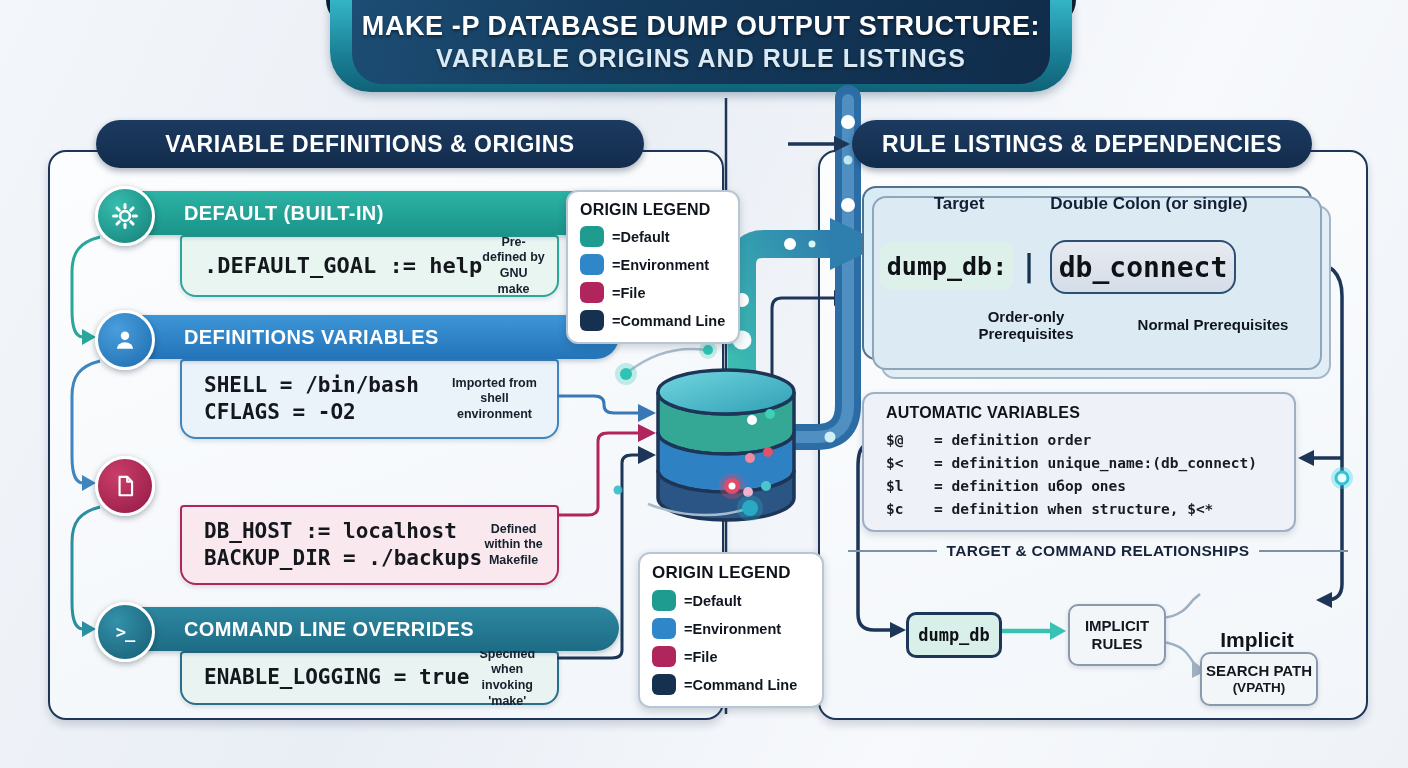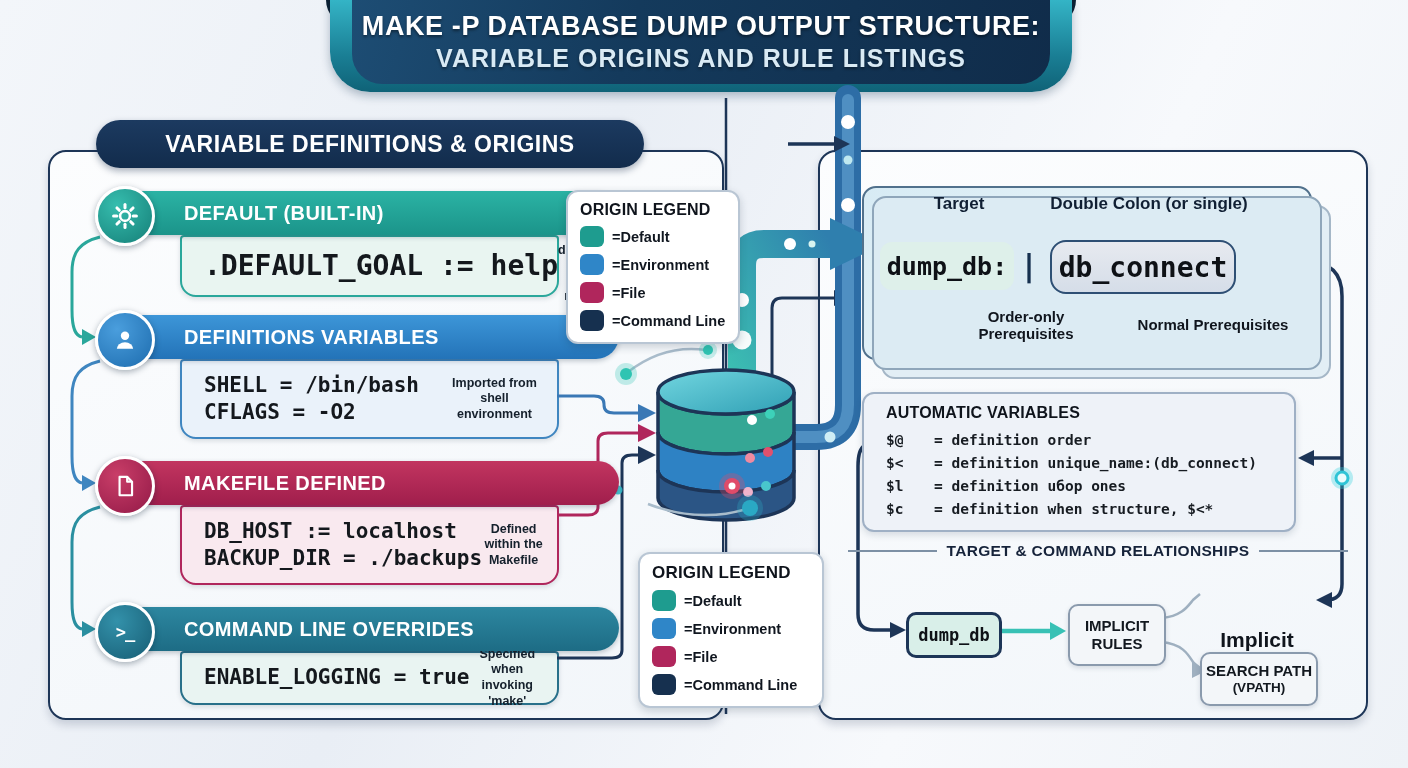--- a/index.html
+++ b/index.html
@@ -99,24 +99,25 @@
   <div class="abs ribbon-teal"></div>
   <div class="abs ribbon-navy">
     <div class="title1">MAKE -P DATABASE DUMP OUTPUT STRUCTURE:</div>
     <div class="title2">VARIABLE ORIGINS AND RULE LISTINGS</div>
   </div>
 
   <div class="abs panel" style="left:48px;top:150px;width:672px;height:566px;"></div>
   <div class="abs panel" style="left:818px;top:150px;width:546px;height:566px;"></div>
 
   <div class="abs hpill" style="left:96px;top:120px;width:548px;height:48px;">VARIABLE DEFINITIONS &amp; ORIGINS</div>
+  <div class="abs hpill" style="left:852px;top:120px;width:460px;height:48px;">RULE LISTINGS &amp; DEPENDENCIES</div>
 
   <div class="abs sec-head h-s1" style="left:120px;top:191px;width:435px;height:44px;">DEFAULT (BUILT-IN)</div>
   <div class="abs sec-body b-s1" style="left:180px;top:235px;width:375px;height:58px;">
-    <div class="code" style="font-size:28px;">.DEFAULT_GOAL := help</div>
+    <div class="code" style="font-size:22px;">.DEFAULT_GOAL := help</div>
     <div class="note">Pre-defined by GNU make</div>
   </div>
   <div class="abs icircle ic-s1" style="left:95px;top:186px;">
     <svg width="28" height="28" viewBox="0 0 24 24">
       <circle cx="12" cy="12" r="4.2" fill="none" stroke="#fff" stroke-width="2.2"></circle>
       <g stroke="#fff" stroke-width="2.6" stroke-linecap="round">
         <line x1="12" y1="2.2" x2="12" y2="5"></line>
           <line x1="12" y1="19" x2="12" y2="21.8"></line>
         <line x1="2.2" y1="12" x2="5" y2="12"></line>
           <line x1="19" y1="12" x2="21.8" y2="12"></line>
@@ -134,21 +135,20 @@
 <span>CFLAGS = -O2</span></div>
     <div class="note">Imported from shell environment</div>
   </div>
   <div class="abs icircle ic-s2" style="left:95px;top:310px;">
     <svg width="28" height="28" viewBox="0 0 24 24">
       <circle cx="12" cy="8.3" r="3.6" fill="#fff"></circle>
       <path d="M5 19.5 a7 5.6 0 0 1 14 0 Z" fill="#fff"></path>
     </svg>
   </div>
 
-  <div class="abs sec-head h-s3" style="left:120px;top:461px;width:435px;height:44px;">MAKEFILE DEFINED</div>
   <div class="abs sec-body b-s3" style="left:180px;top:505px;width:375px;height:76px;">
     <div class="code"><span>DB_HOST := localhost</span>
 <span>BACKUP_DIR = ./backups</span></div>
     <div class="note">Defined within the Makefile</div>
   </div>
   <div class="abs icircle ic-s3" style="left:95px;top:456px;">
     <svg width="26" height="26" viewBox="0 0 24 24">
       <path d="M7 3.5 h7 l4.5 4.5 v12.5 h-11.5 z" fill="none" stroke="#fff" stroke-width="2" stroke-linejoin="round"></path>
       <path d="M14 3.5 v4.5 h4.5" fill="none" stroke="#fff" stroke-width="2" stroke-linejoin="round"></path>
     </svg>

